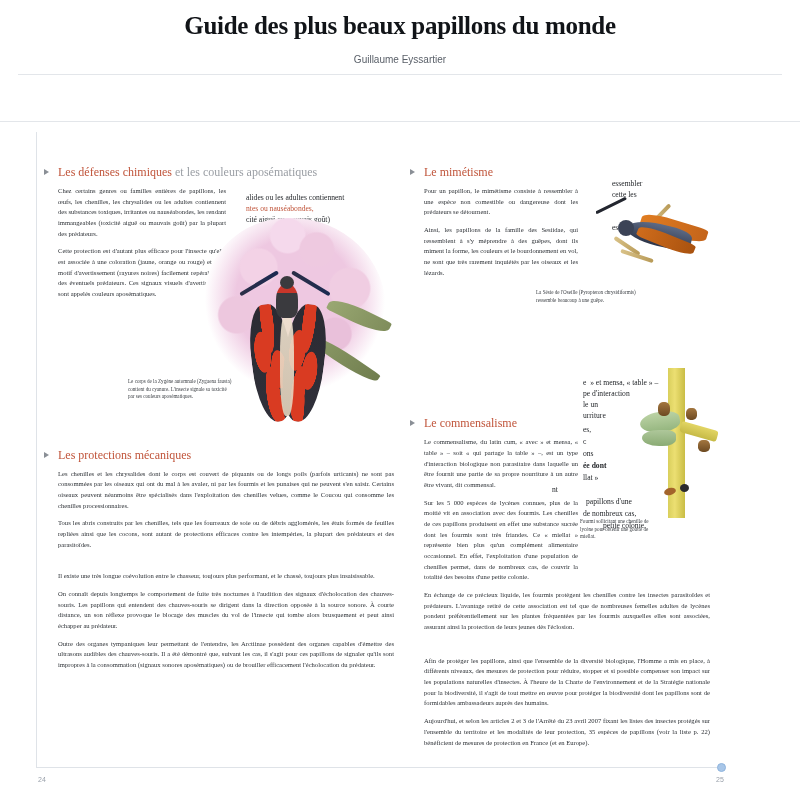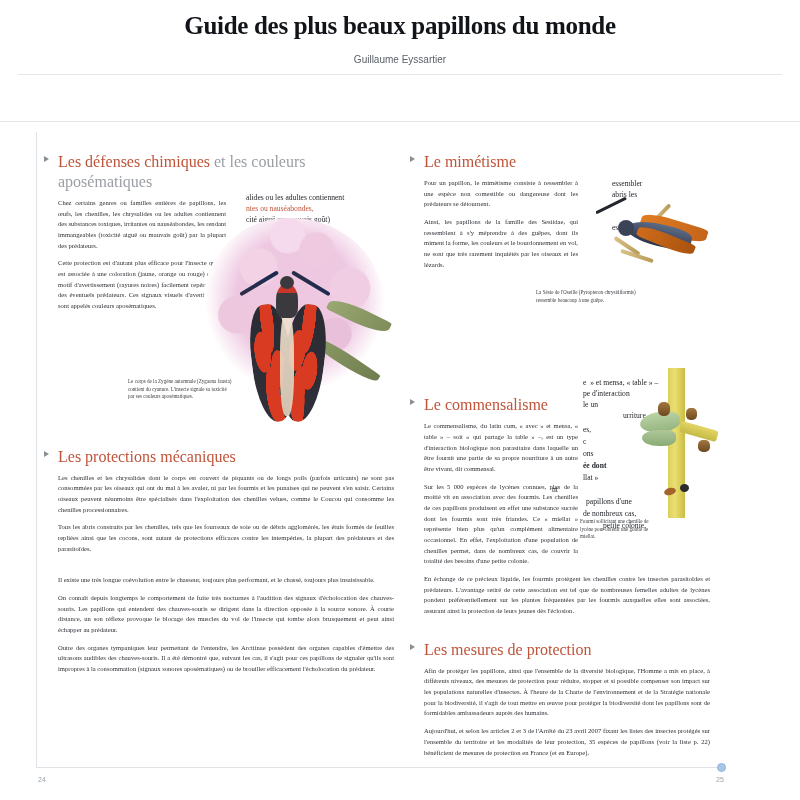--- a/index.html
+++ b/index.html
@@ -63,24 +63,24 @@
   .folio.left  { left: 38px;  top: 776px; }
   .folio.right { left: 716px; top: 776px; }
 
   
   .col { position: absolute; }
   .col-left  { left: 44px;  top: 152px; width: 350px; }
   .col-right { left: 410px; top: 152px; width: 300px; }
 
   h2.sec {
     font-family: "Liberation Serif", serif;
-    font-size: 16px;
+    font-size: 12px;
     font-weight: 400;
     color: #c0543a;
-    margin: 0 0 6px 0;
+    margin: 13px 0 6px 0;
     padding-left: 14px;
     position: relative;
     line-height: 1.25;
   }
   h2.sec .marker {
     position: absolute; left: 0; top: 4px;
     width: 0; height: 0;
     border-left: 5px solid #8a8f96;
     border-top: 3.5px solid transparent;
     border-bottom: 3.5px solid transparent;
@@ -314,44 +314,40 @@
     <h2 class="sec">
       <span class="marker"></span>
       <span>Le commensalisme</span>
     </h2>
     <p class="body rnarrow">Le commensalisme, du latin cum, « avec » et mensa, « table » – soit « qui partage la table » –, est un type d'interaction biologique non parasitaire dans laquelle un être fournit une partie de sa propre nourriture à un autre être vivant, dit commensal.</p>
     <p class="body rnarrow">Sur les 5 000 espèces de lycènes connues, plus de la moitié vit en association avec des fourmis. Les chenilles de ces papillons produisent en effet une substance sucrée dont les fourmis sont très friandes. Ce « miellat » représente bien plus qu'un complément alimentaire occasionnel. En effet, l'exploitation d'une population de chenilles permet, dans de nombreux cas, de couvrir la totalité des besoins d'une petite colonie.</p>
     <p class="body">En échange de ce précieux liquide, les fourmis protègent les chenilles contre les insectes parasitoïdes et prédateurs. L'avantage retiré de cette association est tel que de nombreuses femelles adultes de lycènes pondent préférentiellement sur les plantes fréquentées par les fourmis auxquelles elles sont associées, assurant ainsi la protection de leurs jeunes dès l'éclosion.</p>
 
     <div style="height:16px"></div>
 
-    <h2 class="sec">
-      <span class="marker"></span>
-      <span>Les mesures de protection</span>
-    </h2>
     <p class="body">Afin de protéger les papillons, ainsi que l'ensemble de la diversité biologique, l'Homme a mis en place, à différents niveaux, des mesures de protection pour réduire, stopper et si possible compenser son impact sur les populations naturelles d'insectes. À l'heure de la Charte de l'environnement et de la Stratégie nationale pour la biodiversité, il s'agit de tout mettre en œuvre pour protéger la biodiversité dont les papillons sont de formidables ambassadeurs auprès des humains.</p>
     <p class="body">Aujourd'hui, et selon les articles 2 et 3 de l'Arrêté du 23 avril 2007 fixant les listes des insectes protégés sur l'ensemble du territoire et les modalités de leur protection, 35 espèces de papillons (voir la liste p. 22) bénéficient de mesures de protection en France (et en Europe).</p>
   </div>
 
   <div class="frag big" style="left:246px; top:192px;">alides ou les adultes contiennent</div>
   <div class="frag big" style="left:246px; top:203px; color:#c0543a;">ntes ou nauséabondes,</div>
   <div class="frag big" style="left:246px; top:214px;">cité aiguë ou mauvais goût)</div>
   <div class="frag big" style="left:246px; top:238px;">us efficace</div>
   <div class="frag big" style="left:246px; top:249px;">e à</div>
   <div class="frag big" style="left:248px; top:281px; color:#c0543a;">ssement</div>
   <div class="frag big" style="left:248px; top:292px; color:#8d9198;">rable</div>
 
   <div class="frag big" style="left:612px; top:178px;">essembler</div>
-  <div class="frag big" style="left:612px; top:189px;">abris les</div>
+  <div class="frag big" style="left:612px; top:189px;">cette les</div>
   <div class="frag big" style="left:612px; top:222px;">es,</div>
 
   <div class="frag big" style="left:583px; top:377px;">e  » et mensa, « table » –</div>
   <div class="frag big" style="left:583px; top:388px;">pe d'interaction</div>
   <div class="frag big" style="left:583px; top:399px;">le un</div>
-  <div class="frag big" style="left:583px; top:410px;margin-left:40px;">urriture</div>
+  <div class="frag big" style="left:583px; top:410px;">urriture</div>
 
   <div class="frag big" style="left:583px; top:424px;">es,</div>
   <div class="frag big" style="left:583px; top:436px;">c</div>
   <div class="frag big" style="left:583px; top:448px;">ons</div>
   <div class="frag big" style="left:583px; top:460px;font-weight:bold;">ée dont</div>
   <div class="frag big" style="left:583px; top:472px;">llat »</div>
   <div class="frag big" style="left:552px; top:484px;text-align:right;">nt</div>
   <div class="frag big" style="left:586px; top:496px;">papillons d'une</div>
   <div class="frag big" style="left:583px; top:508px;">de nombreux cas,</div>
   <div class="frag big" style="left:590px; top:520px;padding-left:13px;">petite colonie.</div>

